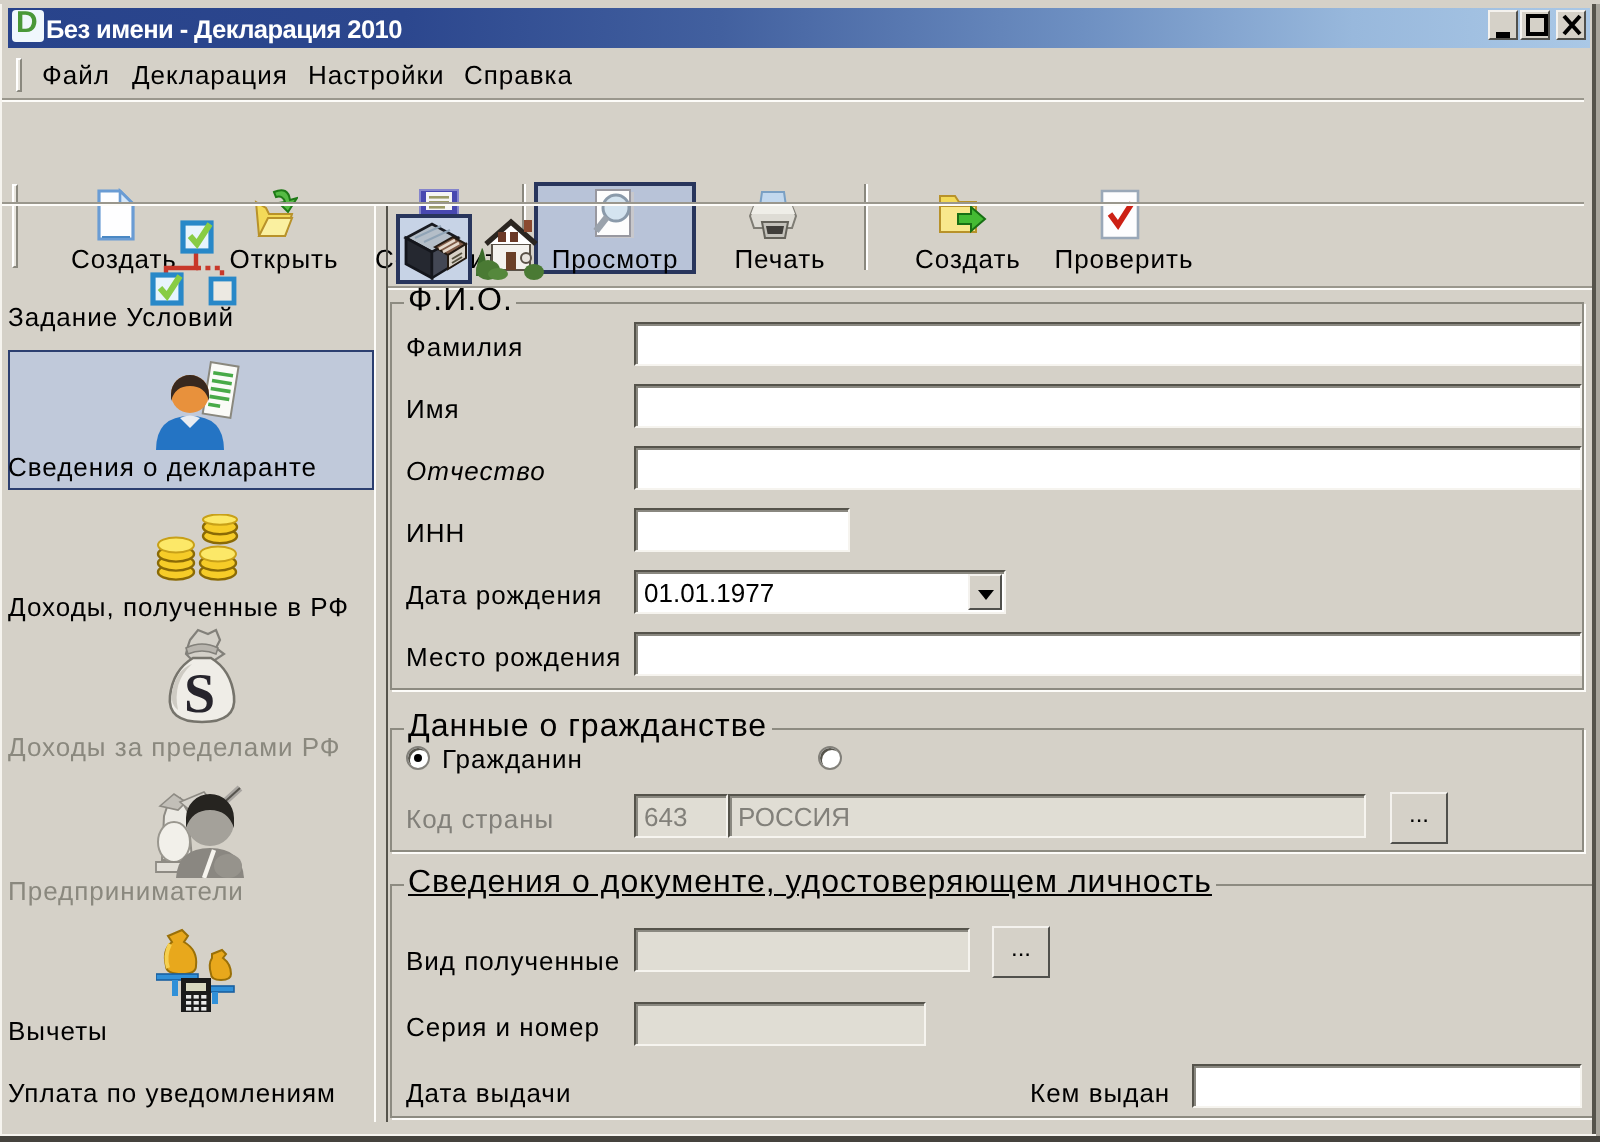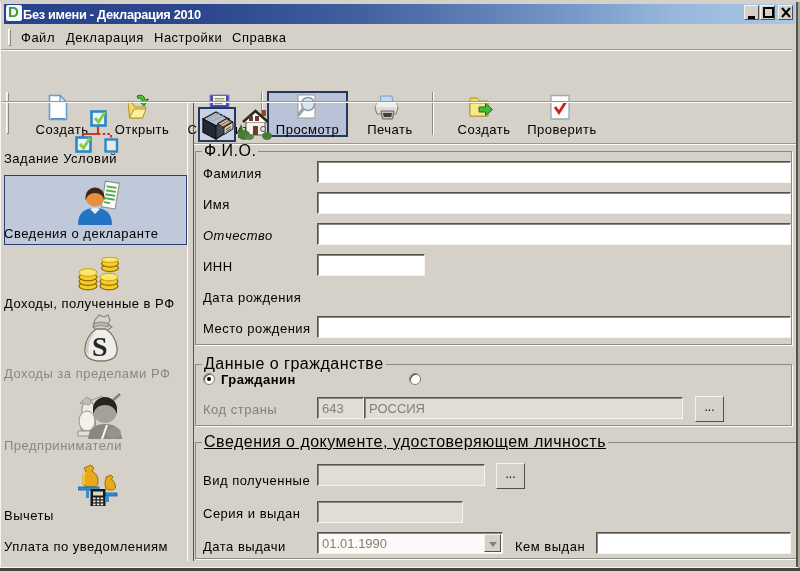--- a/index.html
+++ b/index.html
@@ -283,43 +283,43 @@
     <span class="lbl" style="top:63px;">Фамилия</span>
     <span class="lbl" style="top:94px;">Имя</span>
     <span class="lbl" style="top:125px;font-style:italic;">Отчество</span>
     <span class="lbl" style="top:156px;">ИНН</span>
     <span class="lbl" style="top:187px;">Дата рождения</span>
     <span class="lbl" style="top:218px;">Место рождения</span>
     <div class="tb" style="left:123px; top:58px; width:474px;"></div>
     <div class="tb" style="left:123px; top:89px; width:474px;"></div>
     <div class="tb" style="left:123px; top:120px; width:474px;"></div>
     <div class="tb" style="left:123px; top:151px; width:108px;"></div>
+    <div class="tb" style="left:123px; top:182px; width:186px;">01.01.1977<div class="combo-arrow"></div></div>
     <div class="tb" style="left:123px; top:213px; width:474px;"></div>
 
     <fieldset style="left:1px; top:252px; width:597px; height:71px;">
       <legend>Данные о гражданстве</legend>
     </fieldset>
     <div class="radio on" style="left:9px; top:270px;"></div>
-    <span class="rlbl" style="left:27px; top:269px;font-weight:bold;">Гражданин</span>
+    <span class="rlbl" style="left:27px; top:269px;">Гражданин</span>
     <div class="radio" style="left:215px; top:270px;"></div>
     <span class="lbl dis" style="top:299px;">Код страны</span>
     <div class="tb dis" style="left:123px; top:294px; width:47px;">643</div>
     <div class="tb dis" style="left:170px; top:294px; width:319px;">РОССИЯ</div>
     <div class="dots" style="left:501px; top:293px;">...</div>
 
     <fieldset style="left:1px; top:330px; width:685px; height:126px;text-decoration:underline;">
       <legend>Сведения о документе, удостоверяющем личность</legend>
     </fieldset>
     <span class="lbl" style="top:370px;">Вид полученные</span>
     <div class="tb dis" style="left:123px; top:361px; width:168px;"></div>
     <div class="dots" style="left:302px; top:360px;">...</div>
-    <span class="lbl" style="top:403px;">Серия и выдан</span>
+    <span class="lbl" style="top:403px;">Серия и номер</span>
     <div class="tb dis" style="left:123px; top:398px; width:146px;"></div>
     <span class="lbl" style="top:436px;">Дата выдачи</span>
-    <div class="tb" style="left:123px; top:429px; width:186px; color:#82807a; background:#fbfaf6;">01.01.1990<div class="combo-arrow dis"></div></div>
     <span class="lbl" style="left:321px; top:436px;">Кем выдан</span>
     <div class="tb" style="left:402px; top:429px; width:195px;"></div>
   </div>
   <div id="left-hl"></div>
   <div id="right-sh"></div>
   <div id="right-edge"></div>
   <div id="bottom-hl"></div>
   <div id="bottom-sh"></div>
 </div>
 

